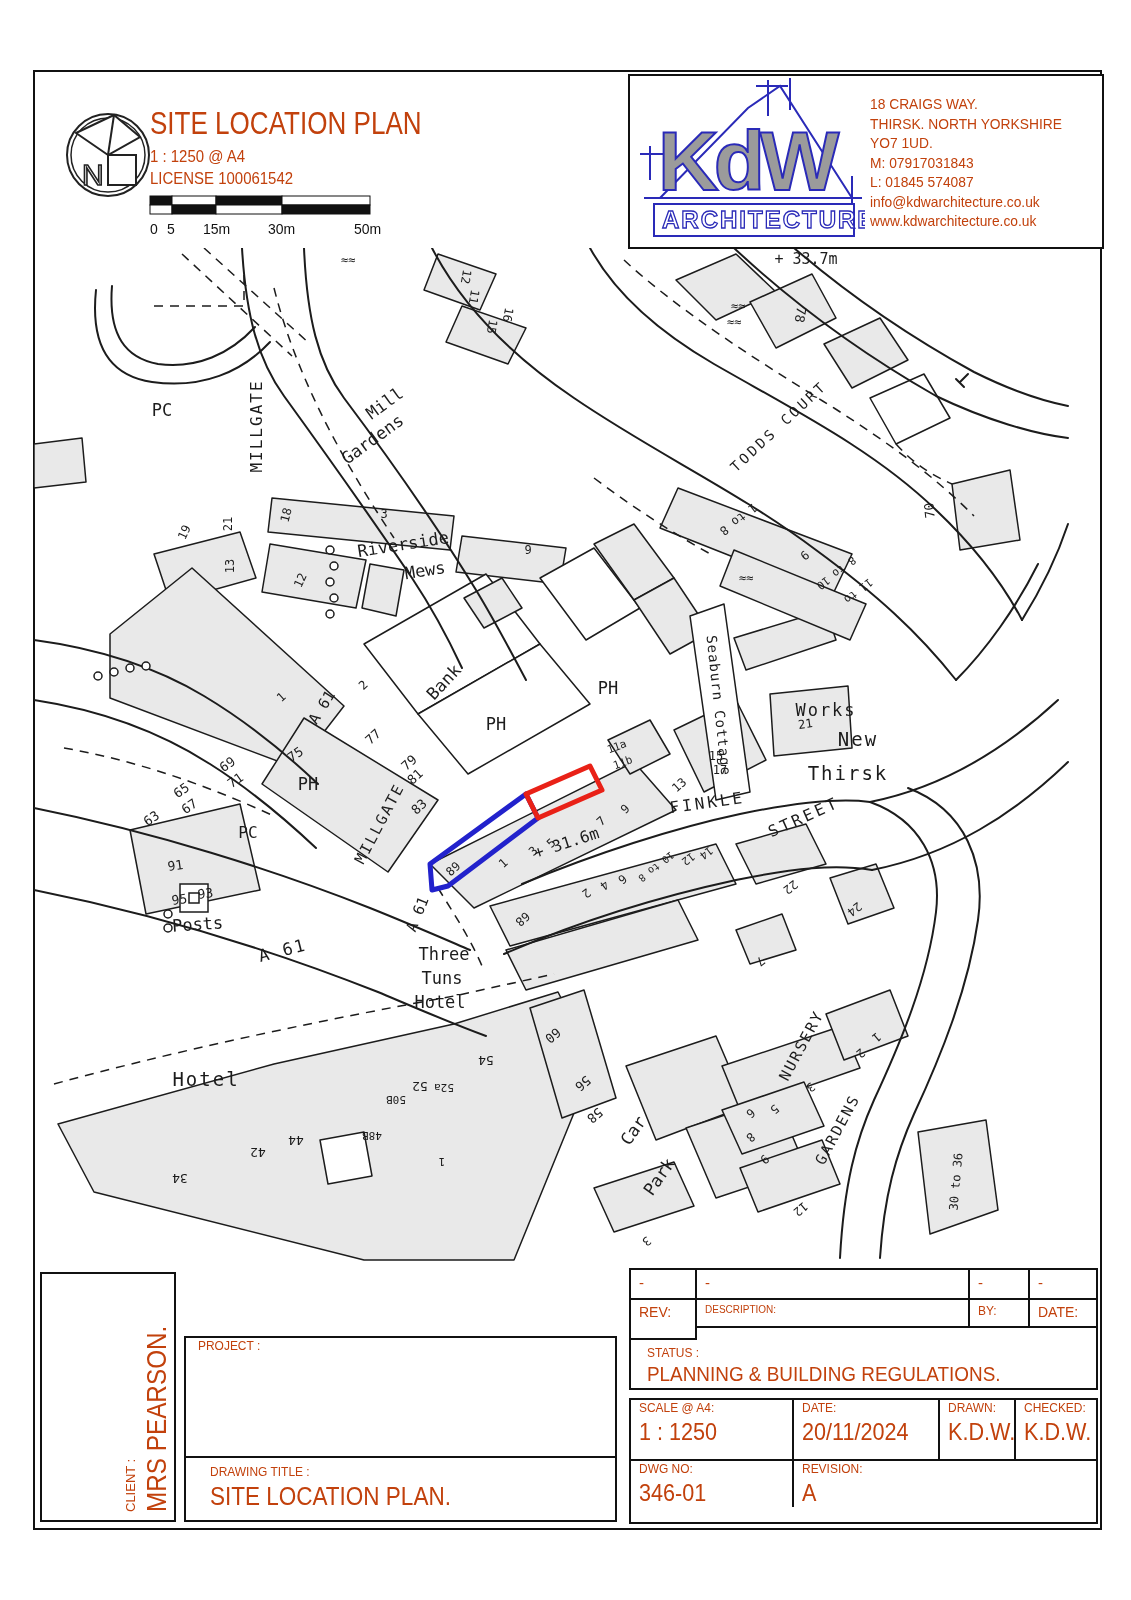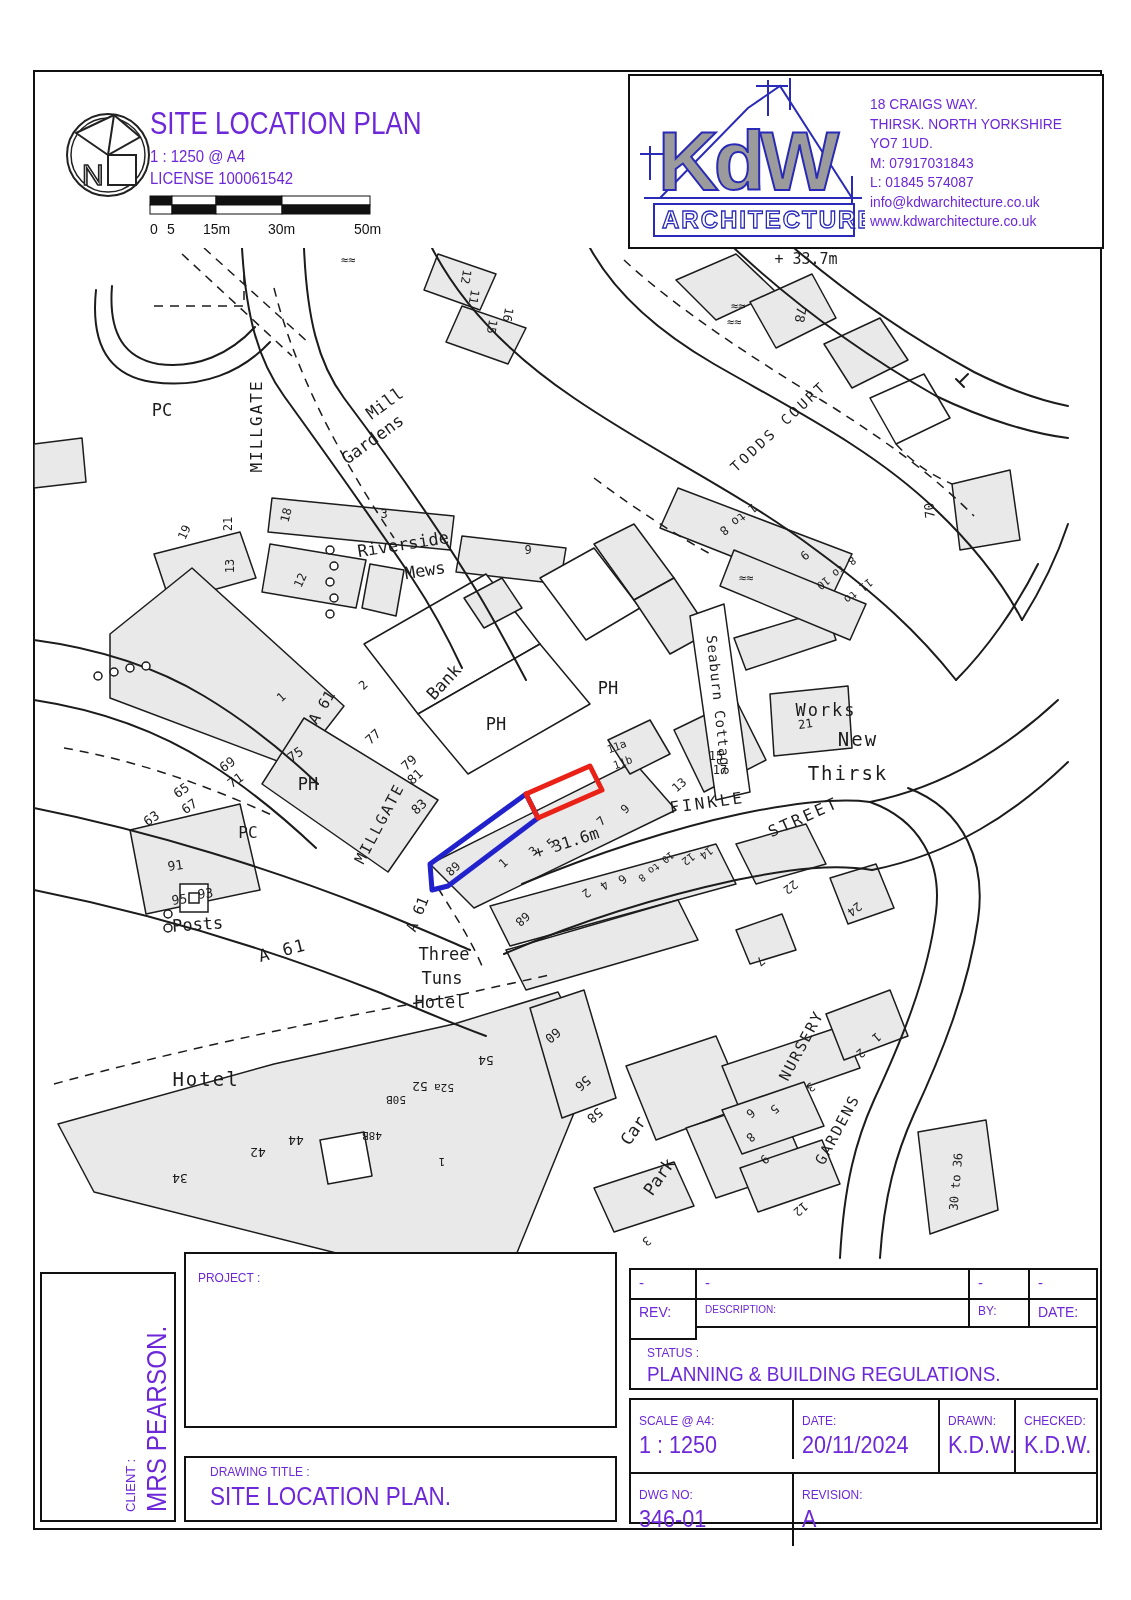--- a/index.html
+++ b/index.html
@@ -1,17 +1,17 @@
 <!DOCTYPE html>
 <html><head>
 <meta charset="utf-8">
 <style>
   html,body{margin:0;padding:0;background:#ffffff;}
   .sheet{position:relative;width:1131px;height:1600px;background:#fff;overflow:hidden;
-         font-family:"Liberation Sans",sans-serif;color:#6d28d9;}
+         font-family:"Liberation Sans",sans-serif;color:#c2410c;}
   .frame{position:absolute;left:33px;top:70px;width:1065px;height:1456px;border:2px solid #111;background:#fff;}
   
   .hdr-title{position:absolute;left:150px;top:106px;font-size:31px;letter-spacing:0px;
              transform:scaleX(.84);transform-origin:0 0;white-space:nowrap;font-weight:500;}
   .hdr-sub{position:absolute;left:150px;top:147px;font-size:17px;transform:scaleX(.88);transform-origin:0 0;white-space:nowrap;}
   .hdr-lic{position:absolute;left:150px;top:169px;font-size:17px;transform:scaleX(.88);transform-origin:0 0;white-space:nowrap;}
   .north{position:absolute;left:62px;top:103px;}
   .sbar{position:absolute;left:148px;top:194px;}
   .sbar text{font-family:"Liberation Sans",sans-serif;font-size:14px;fill:#111;}
   
@@ -27,21 +27,21 @@
   .clientbox-inner{position:absolute;left:-16px;top:1331px;width:246px;height:132px;
       transform:rotate(-90deg);z-index:5;display:flex;flex-direction:column;justify-content:flex-end;padding-left:8px;box-sizing:border-box;}
   .client-label{font-size:13px;margin-bottom:4px;}
   .client-name{font-size:27px;transform:scaleX(.9);transform-origin:0 0;white-space:nowrap;}
   .projlines div{font-size:22px;line-height:44px;transform:scaleX(.88);transform-origin:0 0;white-space:nowrap;}
   .revgrid{display:grid;grid-template-columns:66px 1fr 60px 66px;}
   .revgrid>div{border-right:2px solid #111;border-bottom:2px solid #111;padding:4px 8px 2px 8px;box-sizing:border-box;}
   .revgrid>div:nth-child(4n){border-right:none;}
   .fgrid{display:grid;grid-template-columns:163px 146px 76px 1fr;}
   .fgrid2{display:grid;grid-template-columns:163px 222px 1fr;}
-  .fcell{border-right:2px solid #111;padding:13px 8px;box-sizing:border-box;}
+  .fcell{border-right:2px solid #111;padding:0 8px;box-sizing:border-box;}
   .fcell:last-child{border-right:none;}
   .fval{font-size:24px;margin-top:3px;transform:scaleX(.9);transform-origin:0 0;white-space:nowrap;}
 </style>
 </head>
 <body>
 
 <div class="sheet">
   <div class="frame"></div>
 
   <div class="hdr-title">SITE LOCATION PLAN</div>
@@ -321,21 +321,21 @@
         </g>
   </svg>
   </div>
 
   <div class="tb" style="left:40px;top:1272px;width:136px;height:250px;"></div>
   <div class="clientbox-inner">
     <div class="client-label">CLIENT :</div>
     <div class="client-name">MRS PEARSON.</div>
   </div>
 
-  <div class="tb" style="left:184px;top:1252px;width:433px;height:176px;padding:16px 12px;">
+  <div class="tb" style="left:184px;top:1336px;width:433px;height:176px;padding:0 12px;">
     <div class="lbl">PROJECT :</div>
   </div>
 
   <div class="tb" style="left:184px;top:1456px;width:433px;height:66px;padding:6px 24px;">
     <div class="lbl">DRAWING TITLE :</div>
     <div class="fval" style="font-size:25px;">SITE LOCATION PLAN.</div>
   </div>
 
   <div class="tb" style="left:629px;top:1268px;width:469px;height:122px;">
     <div class="revgrid">

